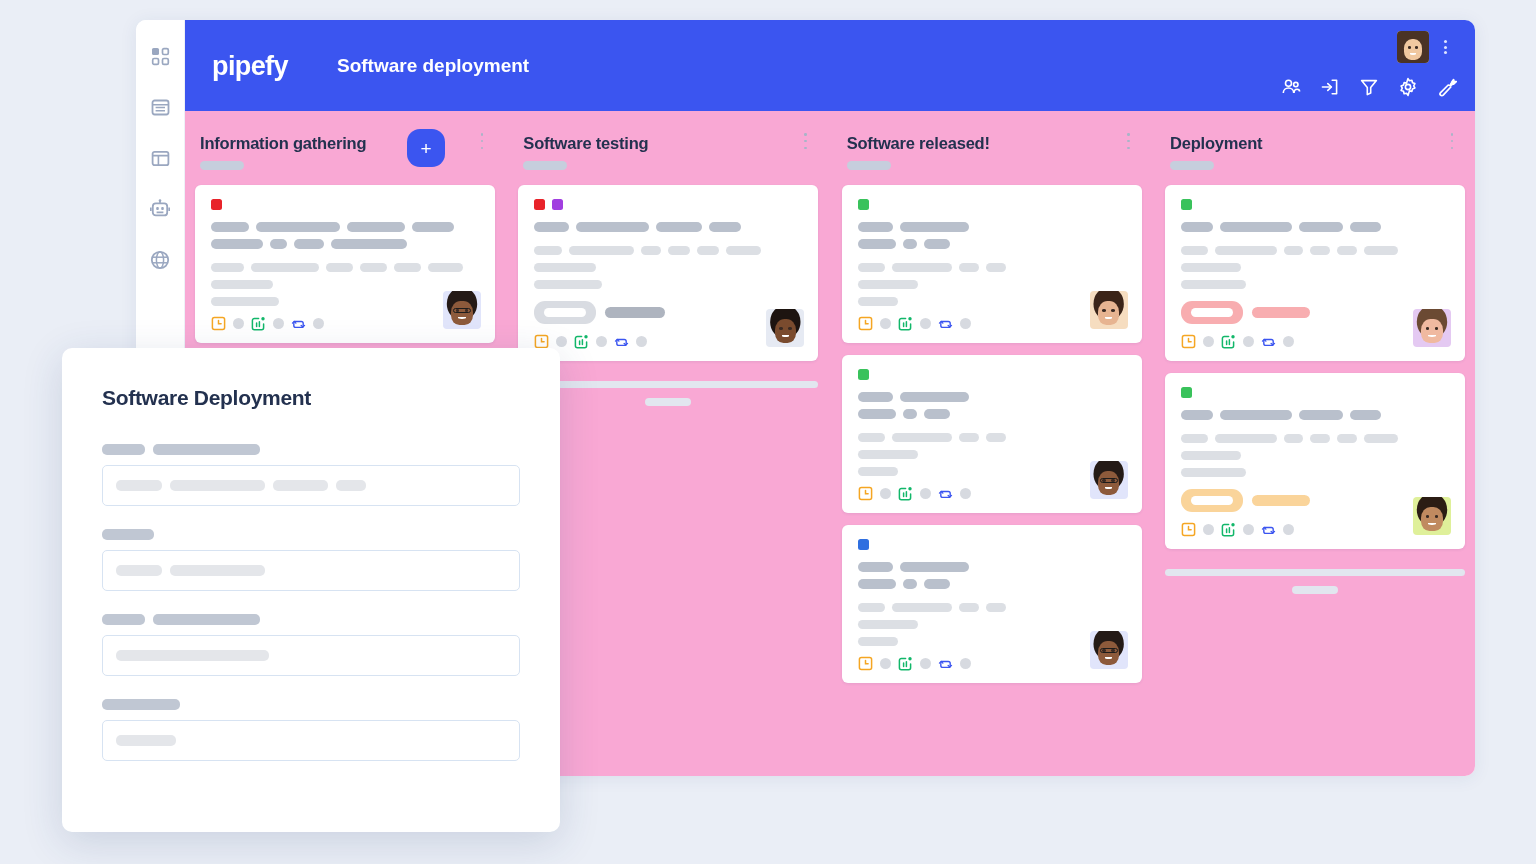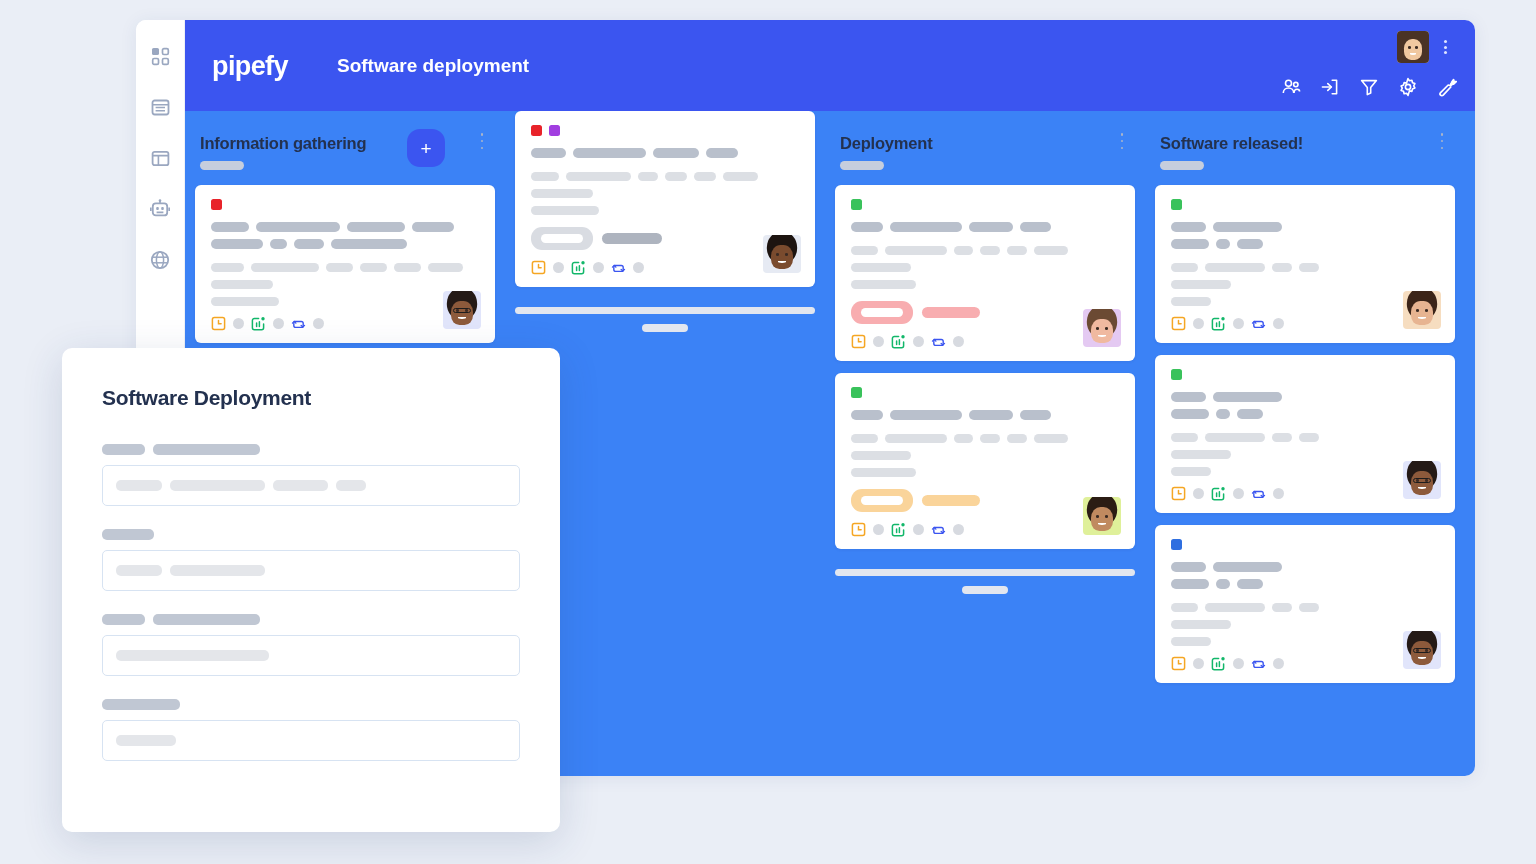--- a/index.html
+++ b/index.html
@@ -79,25 +79,26 @@
     display: flex; gap: 19px; align-items: center;
   }
   .top-tools .t-icon {
     width: 20px; height: 20px; color: #ffffff; cursor: pointer;
     display: flex; align-items: center; justify-content: center;
   }
 
   
   .board {
     flex: 1;
-    background: #3b82f6;
+    background: #f9a8d4;
     display: flex;
     padding: 0;
     position: relative;
     overflow: hidden;
+    justify-content: space-between;
   }
   .column {
     flex: 0 0 320px;
     width: 320px;
     display: flex; flex-direction: column;
     position: relative;
     padding: 0 10px;
   }
   .col-head { padding: 23px 5px 0 5px; position: relative; height: 74px; }
   .col-title { font-size: 16.5px; font-weight: 700; color: #23314f; letter-spacing: -.2px; }
@@ -392,20 +393,29 @@
                 </div>
               </div>
             </div>
           </div>
           <div class="col-ghost">
             <div class="ghost-line"></div>
             <div class="ghost-pill"></div>
           </div>
         </div>
         <div class="column">
+          <div class="col-head">
+            <div class="col-title">Software testing</div>
+            <div class="col-sub"></div>
+            <div class="col-kebab">
+              <i></i>
+              <i></i>
+              <i></i>
+            </div>
+          </div>
           <div class="col-cards">
             <div class="card">
               <div class="dots-row">
                 <span class="cdot" style="background:#e8232a"></span>
                 <span class="cdot" style="background:#a13ee0"></span>
               </div>
               <div class="title-block">
                 <div class="sk-row">
                   <span class="sk" style="width:35px;"></span>
                   <span class="sk" style="width:73px;"></span>
@@ -459,179 +469,20 @@
                     <path d="M1.6 7.1 3.4 5.3 5.2 7.1"></path>
                     <path d="M14.4 9.5l-1.8 1.8-1.8-1.8"></path>
                   </svg>
                 </span>
                 <span class="f-dot"></span>
               </div>
               <div class="card-avatar">
                 <div class="face" style="background:#e6eaf3">
                   <div class="hair" style="background:#1d1410;clip-path:ellipse(40% 44% at 50% 34%)"></div>
                   <div class="skin" style="background:#7a4b2e"></div>
-                  <div class="eye l"></div>
-                  <div class="eye r"></div>
-                  <div class="mouth"></div>
-                </div>
-              </div>
-            </div>
-          </div>
-          <div class="col-ghost">
-            <div class="ghost-line"></div>
-            <div class="ghost-pill"></div>
-          </div>
-        </div>
-        <div class="column">
-          <div class="col-head">
-            <div class="col-title">Deployment</div>
-            <div class="col-sub"></div>
-            <div class="col-kebab">
-              <i></i>
-              <i></i>
-              <i></i>
-            </div>
-          </div>
-          <div class="col-cards">
-            <div class="card">
-              <div class="dots-row">
-                <span class="cdot" style="background:#39c25b"></span>
-              </div>
-              <div class="title-block">
-                <div class="sk-row">
-                  <span class="sk" style="width:32px;"></span>
-                  <span class="sk" style="width:72px;"></span>
-                  <span class="sk" style="width:44px;"></span>
-                  <span class="sk" style="width:31px;"></span>
-                </div>
-              </div>
-              <div class="body-block">
-                <div class="sk-row">
-                  <span class="sk sk-light" style="width:27px;height:9px;"></span>
-                  <span class="sk sk-light" style="width:62px;height:9px;"></span>
-                  <span class="sk sk-light" style="width:19px;height:9px;"></span>
-                  <span class="sk sk-light" style="width:20px;height:9px;"></span>
-                  <span class="sk sk-light" style="width:20px;height:9px;"></span>
-                  <span class="sk sk-light" style="width:34px;height:9px;"></span>
-                </div>
-                <div class="sk-row">
-                  <span class="sk sk-light" style="width:60px;height:9px;"></span>
-                </div>
-                <div class="sk-row">
-                  <span class="sk sk-light" style="width:65px;height:9px;"></span>
-                </div>
-              </div>
-              <div class="badge-row">
-                <span class="badge-pill" style="background:#f8adb0">
-                  <span></span>
-                </span>
-                <span class="badge-bar" style="background:#f8adb0;width:58px"></span>
-              </div>
-              <div class="card-footer">
-                <span class="f-icon">
-                  <svg width="15" height="15" viewBox="0 0 15 15" fill="none" stroke="#f5a623" stroke-width="1.5">
-                    <rect x="1.4" y="1.4" width="12.2" height="12.2" rx="2"></rect>
-                    <path d="M7.5 4.4v3.4h2.6" stroke-linecap="round"></path>
-                  </svg>
-                </span>
-                <span class="f-dot"></span>
-                <span class="f-icon">
-                  <svg width="15" height="15" viewBox="0 0 15 15" fill="none" stroke="#12b76a" stroke-width="1.5">
-                    <path d="M12.6 8v3.7a2 2 0 0 1-2 2H3.4a2 2 0 0 1-2-2V4.4a2 2 0 0 1 2-2h4.2" stroke-linecap="round"></path>
-                    <path d="M5.6 7.1v3.4" stroke-linecap="round"></path>
-                    <path d="M8.4 5.8v4.7" stroke-linecap="round"></path>
-                    <circle cx="12" cy="2.8" r="1.7" fill="#12b76a" stroke="none"></circle>
-                  </svg>
-                </span>
-                <span class="f-dot"></span>
-                <span class="f-icon">
-                  <svg width="16" height="15" viewBox="0 0 16 15" fill="none" stroke="#3b55f0" stroke-width="1.5" stroke-linecap="round" stroke-linejoin="round">
-                    <path d="M3.4 5.3h7.6a2 2 0 0 1 2 2v2.2"></path>
-                    <path d="M12.6 11.6H5a2 2 0 0 1-2-2V7.4"></path>
-                    <path d="M1.6 7.1 3.4 5.3 5.2 7.1"></path>
-                    <path d="M14.4 9.5l-1.8 1.8-1.8-1.8"></path>
-                  </svg>
-                </span>
-                <span class="f-dot"></span>
-              </div>
-              <div class="card-avatar">
-                <div class="face" style="background:#e4c9f2">
-                  <div class="hair" style="background:#6b4a33;clip-path:ellipse(40% 44% at 50% 34%)"></div>
-                  <div class="skin" style="background:#f0b9a0"></div>
-                  <div class="eye l"></div>
-                  <div class="eye r"></div>
-                  <div class="mouth"></div>
-                </div>
-              </div>
-            </div>
-            <div class="card">
-              <div class="dots-row">
-                <span class="cdot" style="background:#39c25b"></span>
-              </div>
-              <div class="title-block">
-                <div class="sk-row">
-                  <span class="sk" style="width:32px;"></span>
-                  <span class="sk" style="width:72px;"></span>
-                  <span class="sk" style="width:44px;"></span>
-                  <span class="sk" style="width:31px;"></span>
-                </div>
-              </div>
-              <div class="body-block">
-                <div class="sk-row">
-                  <span class="sk sk-light" style="width:27px;height:9px;"></span>
-                  <span class="sk sk-light" style="width:62px;height:9px;"></span>
-                  <span class="sk sk-light" style="width:19px;height:9px;"></span>
-                  <span class="sk sk-light" style="width:20px;height:9px;"></span>
-                  <span class="sk sk-light" style="width:20px;height:9px;"></span>
-                  <span class="sk sk-light" style="width:34px;height:9px;"></span>
-                </div>
-                <div class="sk-row">
-                  <span class="sk sk-light" style="width:60px;height:9px;"></span>
-                </div>
-                <div class="sk-row">
-                  <span class="sk sk-light" style="width:65px;height:9px;"></span>
-                </div>
-              </div>
-              <div class="badge-row">
-                <span class="badge-pill" style="background:#fad49a">
-                  <span></span>
-                </span>
-                <span class="badge-bar" style="background:#fad49a;width:58px"></span>
-              </div>
-              <div class="card-footer">
-                <span class="f-icon">
-                  <svg width="15" height="15" viewBox="0 0 15 15" fill="none" stroke="#f5a623" stroke-width="1.5">
-                    <rect x="1.4" y="1.4" width="12.2" height="12.2" rx="2"></rect>
-                    <path d="M7.5 4.4v3.4h2.6" stroke-linecap="round"></path>
-                  </svg>
-                </span>
-                <span class="f-dot"></span>
-                <span class="f-icon">
-                  <svg width="15" height="15" viewBox="0 0 15 15" fill="none" stroke="#12b76a" stroke-width="1.5">
-                    <path d="M12.6 8v3.7a2 2 0 0 1-2 2H3.4a2 2 0 0 1-2-2V4.4a2 2 0 0 1 2-2h4.2" stroke-linecap="round"></path>
-                    <path d="M5.6 7.1v3.4" stroke-linecap="round"></path>
-                    <path d="M8.4 5.8v4.7" stroke-linecap="round"></path>
-                    <circle cx="12" cy="2.8" r="1.7" fill="#12b76a" stroke="none"></circle>
-                  </svg>
-                </span>
-                <span class="f-dot"></span>
-                <span class="f-icon">
-                  <svg width="16" height="15" viewBox="0 0 16 15" fill="none" stroke="#3b55f0" stroke-width="1.5" stroke-linecap="round" stroke-linejoin="round">
-                    <path d="M3.4 5.3h7.6a2 2 0 0 1 2 2v2.2"></path>
-                    <path d="M12.6 11.6H5a2 2 0 0 1-2-2V7.4"></path>
-                    <path d="M1.6 7.1 3.4 5.3 5.2 7.1"></path>
-                    <path d="M14.4 9.5l-1.8 1.8-1.8-1.8"></path>
-                  </svg>
-                </span>
-                <span class="f-dot"></span>
-              </div>
-              <div class="card-avatar">
-                <div class="face" style="background:#dff09a">
-                  <div class="hair" style="background:#2b1d14;clip-path:ellipse(40% 44% at 50% 34%)"></div>
-                  <div class="skin" style="background:#c08a60"></div>
                   <div class="eye l"></div>
                   <div class="eye r"></div>
                   <div class="mouth"></div>
                 </div>
               </div>
             </div>
           </div>
           <div class="col-ghost">
             <div class="ghost-line"></div>
             <div class="ghost-pill"></div>
@@ -843,20 +694,179 @@
                   <div class="skin" style="background:#8d5a3b"></div>
                   <div class="eye l"></div>
                   <div class="eye r"></div>
                   <div class="mouth"></div>
                   <div class="glasses"></div>
                 </div>
               </div>
             </div>
           </div>
         </div>
+        <div class="column">
+          <div class="col-head">
+            <div class="col-title">Deployment</div>
+            <div class="col-sub"></div>
+            <div class="col-kebab">
+              <i></i>
+              <i></i>
+              <i></i>
+            </div>
+          </div>
+          <div class="col-cards">
+            <div class="card">
+              <div class="dots-row">
+                <span class="cdot" style="background:#39c25b"></span>
+              </div>
+              <div class="title-block">
+                <div class="sk-row">
+                  <span class="sk" style="width:32px;"></span>
+                  <span class="sk" style="width:72px;"></span>
+                  <span class="sk" style="width:44px;"></span>
+                  <span class="sk" style="width:31px;"></span>
+                </div>
+              </div>
+              <div class="body-block">
+                <div class="sk-row">
+                  <span class="sk sk-light" style="width:27px;height:9px;"></span>
+                  <span class="sk sk-light" style="width:62px;height:9px;"></span>
+                  <span class="sk sk-light" style="width:19px;height:9px;"></span>
+                  <span class="sk sk-light" style="width:20px;height:9px;"></span>
+                  <span class="sk sk-light" style="width:20px;height:9px;"></span>
+                  <span class="sk sk-light" style="width:34px;height:9px;"></span>
+                </div>
+                <div class="sk-row">
+                  <span class="sk sk-light" style="width:60px;height:9px;"></span>
+                </div>
+                <div class="sk-row">
+                  <span class="sk sk-light" style="width:65px;height:9px;"></span>
+                </div>
+              </div>
+              <div class="badge-row">
+                <span class="badge-pill" style="background:#f8adb0">
+                  <span></span>
+                </span>
+                <span class="badge-bar" style="background:#f8adb0;width:58px"></span>
+              </div>
+              <div class="card-footer">
+                <span class="f-icon">
+                  <svg width="15" height="15" viewBox="0 0 15 15" fill="none" stroke="#f5a623" stroke-width="1.5">
+                    <rect x="1.4" y="1.4" width="12.2" height="12.2" rx="2"></rect>
+                    <path d="M7.5 4.4v3.4h2.6" stroke-linecap="round"></path>
+                  </svg>
+                </span>
+                <span class="f-dot"></span>
+                <span class="f-icon">
+                  <svg width="15" height="15" viewBox="0 0 15 15" fill="none" stroke="#12b76a" stroke-width="1.5">
+                    <path d="M12.6 8v3.7a2 2 0 0 1-2 2H3.4a2 2 0 0 1-2-2V4.4a2 2 0 0 1 2-2h4.2" stroke-linecap="round"></path>
+                    <path d="M5.6 7.1v3.4" stroke-linecap="round"></path>
+                    <path d="M8.4 5.8v4.7" stroke-linecap="round"></path>
+                    <circle cx="12" cy="2.8" r="1.7" fill="#12b76a" stroke="none"></circle>
+                  </svg>
+                </span>
+                <span class="f-dot"></span>
+                <span class="f-icon">
+                  <svg width="16" height="15" viewBox="0 0 16 15" fill="none" stroke="#3b55f0" stroke-width="1.5" stroke-linecap="round" stroke-linejoin="round">
+                    <path d="M3.4 5.3h7.6a2 2 0 0 1 2 2v2.2"></path>
+                    <path d="M12.6 11.6H5a2 2 0 0 1-2-2V7.4"></path>
+                    <path d="M1.6 7.1 3.4 5.3 5.2 7.1"></path>
+                    <path d="M14.4 9.5l-1.8 1.8-1.8-1.8"></path>
+                  </svg>
+                </span>
+                <span class="f-dot"></span>
+              </div>
+              <div class="card-avatar">
+                <div class="face" style="background:#e4c9f2">
+                  <div class="hair" style="background:#6b4a33;clip-path:ellipse(40% 44% at 50% 34%)"></div>
+                  <div class="skin" style="background:#f0b9a0"></div>
+                  <div class="eye l"></div>
+                  <div class="eye r"></div>
+                  <div class="mouth"></div>
+                </div>
+              </div>
+            </div>
+            <div class="card">
+              <div class="dots-row">
+                <span class="cdot" style="background:#39c25b"></span>
+              </div>
+              <div class="title-block">
+                <div class="sk-row">
+                  <span class="sk" style="width:32px;"></span>
+                  <span class="sk" style="width:72px;"></span>
+                  <span class="sk" style="width:44px;"></span>
+                  <span class="sk" style="width:31px;"></span>
+                </div>
+              </div>
+              <div class="body-block">
+                <div class="sk-row">
+                  <span class="sk sk-light" style="width:27px;height:9px;"></span>
+                  <span class="sk sk-light" style="width:62px;height:9px;"></span>
+                  <span class="sk sk-light" style="width:19px;height:9px;"></span>
+                  <span class="sk sk-light" style="width:20px;height:9px;"></span>
+                  <span class="sk sk-light" style="width:20px;height:9px;"></span>
+                  <span class="sk sk-light" style="width:34px;height:9px;"></span>
+                </div>
+                <div class="sk-row">
+                  <span class="sk sk-light" style="width:60px;height:9px;"></span>
+                </div>
+                <div class="sk-row">
+                  <span class="sk sk-light" style="width:65px;height:9px;"></span>
+                </div>
+              </div>
+              <div class="badge-row">
+                <span class="badge-pill" style="background:#fad49a">
+                  <span></span>
+                </span>
+                <span class="badge-bar" style="background:#fad49a;width:58px"></span>
+              </div>
+              <div class="card-footer">
+                <span class="f-icon">
+                  <svg width="15" height="15" viewBox="0 0 15 15" fill="none" stroke="#f5a623" stroke-width="1.5">
+                    <rect x="1.4" y="1.4" width="12.2" height="12.2" rx="2"></rect>
+                    <path d="M7.5 4.4v3.4h2.6" stroke-linecap="round"></path>
+                  </svg>
+                </span>
+                <span class="f-dot"></span>
+                <span class="f-icon">
+                  <svg width="15" height="15" viewBox="0 0 15 15" fill="none" stroke="#12b76a" stroke-width="1.5">
+                    <path d="M12.6 8v3.7a2 2 0 0 1-2 2H3.4a2 2 0 0 1-2-2V4.4a2 2 0 0 1 2-2h4.2" stroke-linecap="round"></path>
+                    <path d="M5.6 7.1v3.4" stroke-linecap="round"></path>
+                    <path d="M8.4 5.8v4.7" stroke-linecap="round"></path>
+                    <circle cx="12" cy="2.8" r="1.7" fill="#12b76a" stroke="none"></circle>
+                  </svg>
+                </span>
+                <span class="f-dot"></span>
+                <span class="f-icon">
+                  <svg width="16" height="15" viewBox="0 0 16 15" fill="none" stroke="#3b55f0" stroke-width="1.5" stroke-linecap="round" stroke-linejoin="round">
+                    <path d="M3.4 5.3h7.6a2 2 0 0 1 2 2v2.2"></path>
+                    <path d="M12.6 11.6H5a2 2 0 0 1-2-2V7.4"></path>
+                    <path d="M1.6 7.1 3.4 5.3 5.2 7.1"></path>
+                    <path d="M14.4 9.5l-1.8 1.8-1.8-1.8"></path>
+                  </svg>
+                </span>
+                <span class="f-dot"></span>
+              </div>
+              <div class="card-avatar">
+                <div class="face" style="background:#dff09a">
+                  <div class="hair" style="background:#2b1d14;clip-path:ellipse(40% 44% at 50% 34%)"></div>
+                  <div class="skin" style="background:#c08a60"></div>
+                  <div class="eye l"></div>
+                  <div class="eye r"></div>
+                  <div class="mouth"></div>
+                </div>
+              </div>
+            </div>
+          </div>
+          <div class="col-ghost">
+            <div class="ghost-line"></div>
+            <div class="ghost-pill"></div>
+          </div>
+        </div>
       </div>
 
   </div>
 </div>
 
 <div class="modal">
   <div class="modal-body">
     <div class="modal-title">Software Deployment</div>
     <div id="modal-fields">
         <div class="field">

